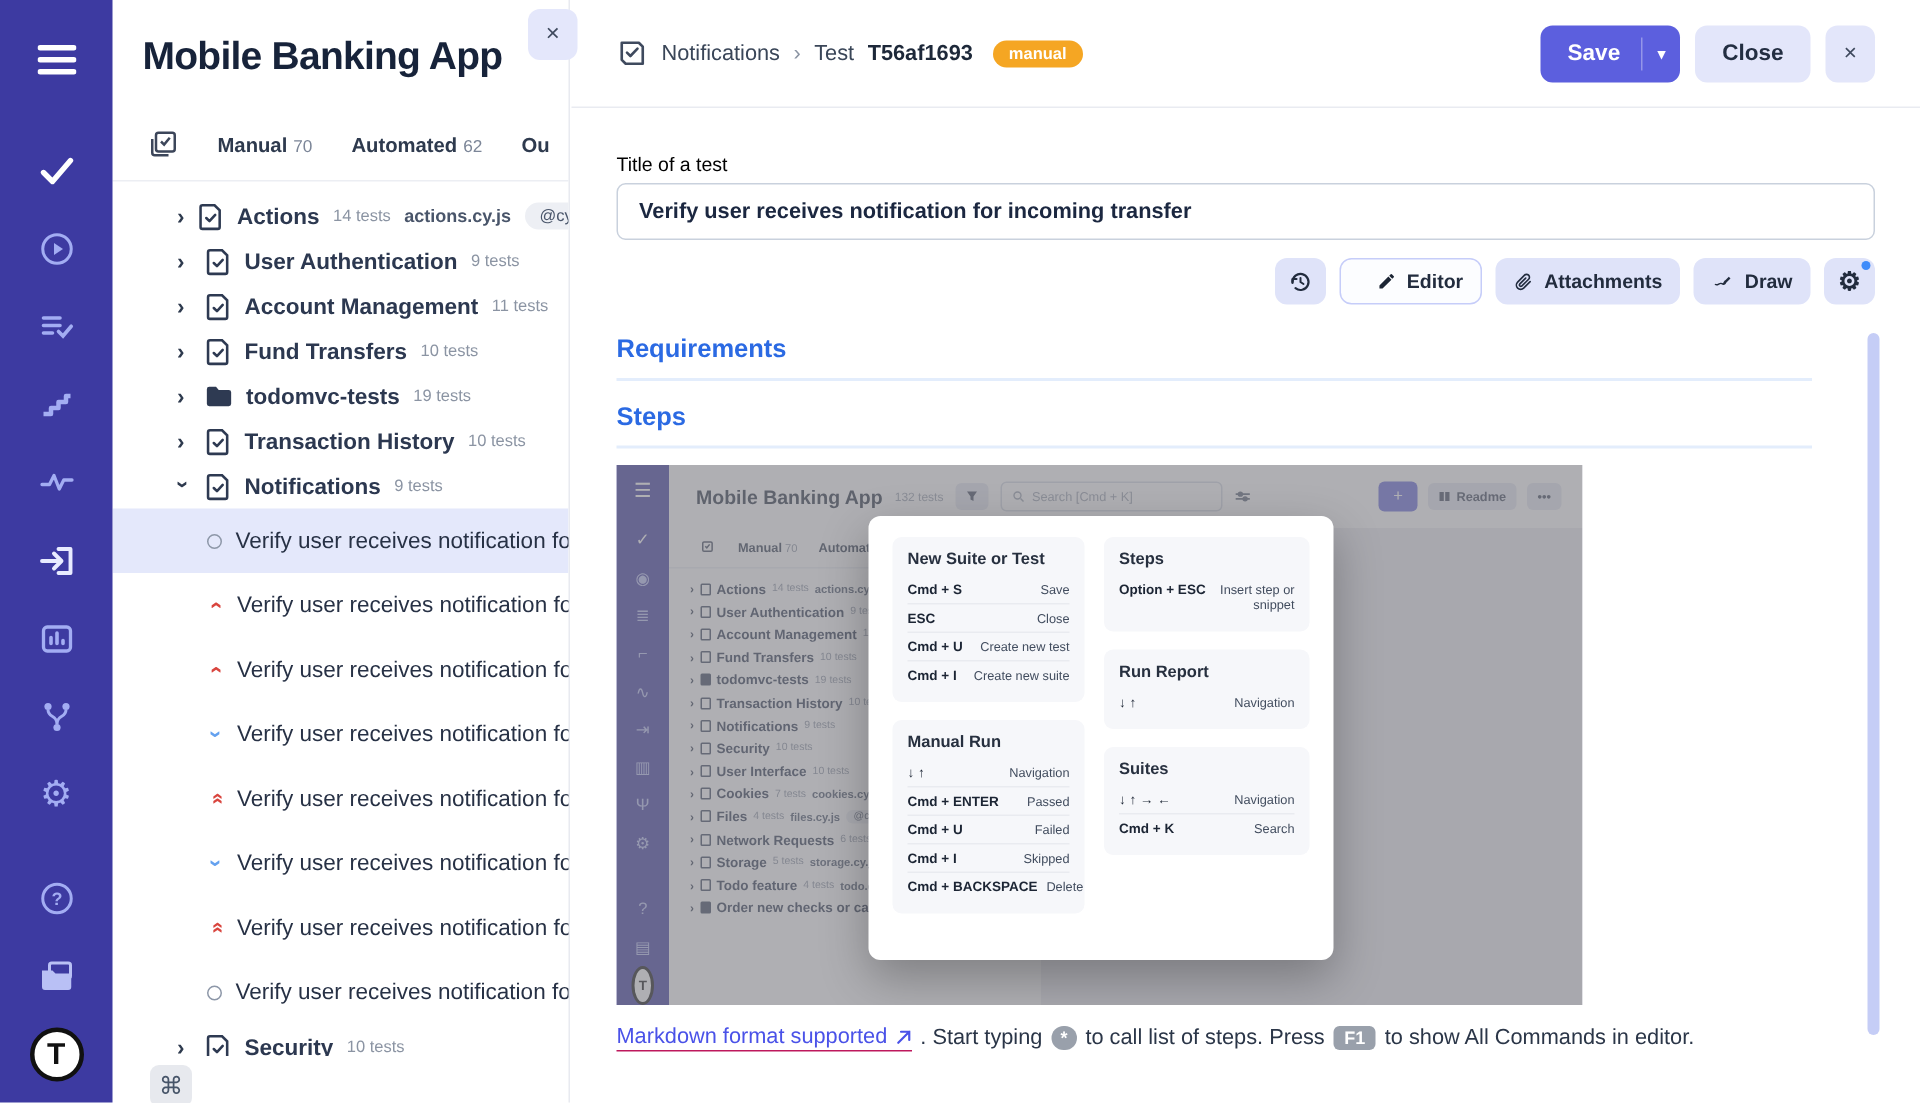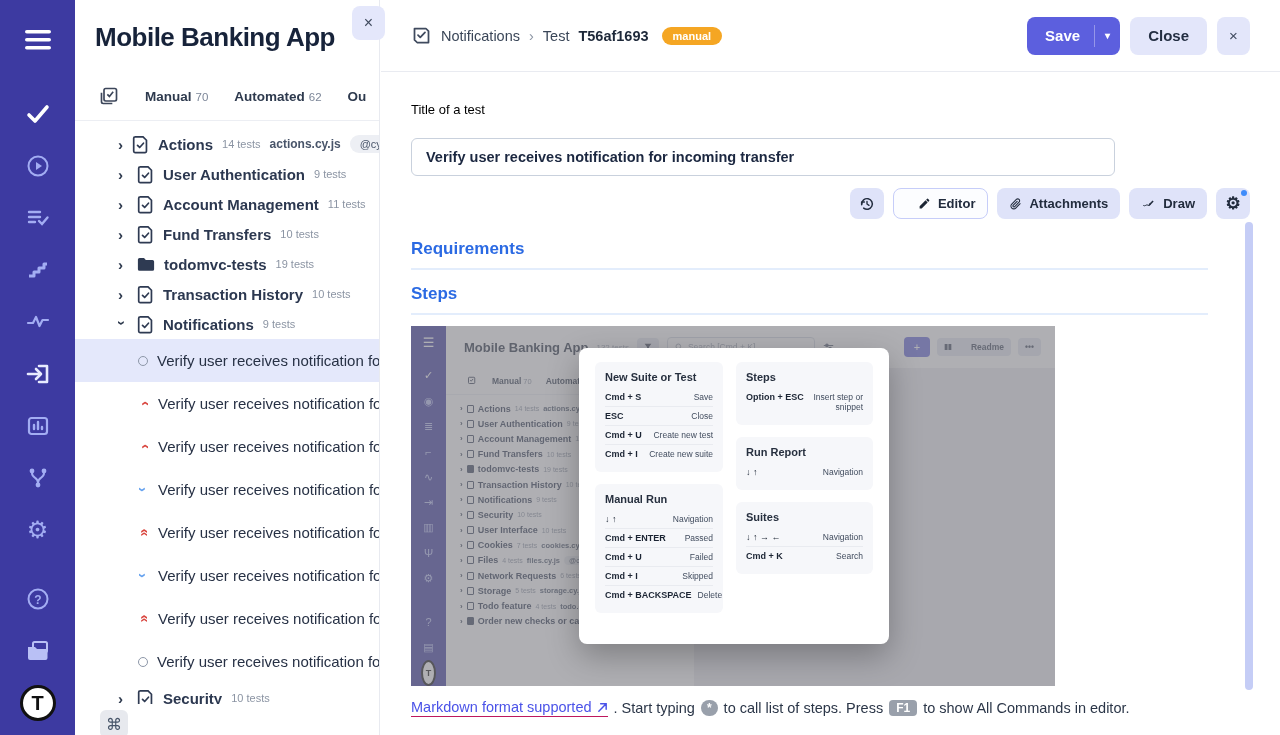--- a/index.html
+++ b/index.html
@@ -77,21 +77,21 @@
     font-size:15px; cursor:pointer; }
 
   .main-body { padding:10px 30px 0 30px; position:relative; }
   .title-row { display:flex; align-items:center; gap:12px; }
   .h1 { font-size:28px; font-weight:bold; color:#1d2839; letter-spacing:-0.5px; }
   .badge-expl { background:#d3eee0; color:#47997a; font-size:12.5px; font-weight:bold; border-radius:6px;
     padding:4px 10px; }
   .adv-link { margin-left:auto; display:flex; align-items:center; gap:7px; color:#4a52e8; font-size:15px;
     font-weight:bold; border-bottom:1px dotted #9aa4f2; padding-bottom:2px; cursor:pointer; }
   .labels-row { display:flex; justify-content:space-between; margin-top:20px; font-size:13px; color:#000000;gap:32px; }
-  .title-input { width:704px; height:38px; margin-top:21px; border:1px solid #c9d1dd; border-radius:6px;
+  .title-input { width:839px; height:38px; margin-top:5px; border:1px solid #c9d1dd; border-radius:6px;
     padding:0 14px; font-size:14.5px; font-weight:bold; color:#1b2740;
     font-family:"Liberation Sans",sans-serif; background:#fff; }
   .toolbar { display:flex; justify-content:flex-end; gap:9px; margin-top:12px; }
   .chip { height:31px; background:#dfe3f9; border:none; border-radius:8px; display:flex; align-items:center;
     gap:7px; padding:0 12px; font-size:13px; font-weight:bold; color:#222c3e; cursor:pointer; }
   .chip.icon-only { width:34px; justify-content:center; padding:0; }
   .chip.active { background:#fcfdff; border:1.5px solid #c6cdf9;padding-left:24px; }
   .chip.gear { position:relative; }
   .chip.gear .dot { position:absolute; top:2px; right:3px; width:6px; height:6px; border-radius:50%; background:#3f8cfa; }
   .section-h { width:797px; margin-top:20px; padding-bottom:9px; border-bottom:2px solid #e3edfc;
@@ -104,42 +104,42 @@
     display:flex; flex-direction:column; align-items:center; color:#b9c0f5; font-size:11px; }
   .mini-rail span { height:26px; display:flex; align-items:center; }
   .mini-rail .mfirst { margin-top:4px; margin-bottom:8px; font-size:13px; color:#fff; }
   .mini-logo { width:15px; height:15px; background:#fff; border:2px solid #111; border-radius:50%;
     color:#111; font-size:9px; font-weight:bold; display:flex; align-items:center; justify-content:center; }
   .mini-head { position:absolute; left:35px; top:0; right:0; height:42px; background:#fff;
     display:flex; align-items:center; padding-left:18px; gap:8px; }
   .mini-title { font-size:13px; font-weight:bold; color:#273143; }
   .mini-count { font-size:8px; color:#9aa2b0; }
   .mini-chip { background:#e4e7f0; border-radius:4px; height:18px; display:flex; align-items:center;
-    padding:0 7px; font-size:8.5px; font-weight:bold; color:#3c465a; gap:19px; }
+    padding:0 7px; font-size:8.5px; font-weight:bold; color:#3c465a; gap:4px; }
   .mini-search { border:1px solid #d4dae3; border-radius:4px; height:20px; width:148px; display:flex;
     align-items:center; gap:5px; padding:0 7px; font-size:8.5px; color:#9aa2b0; }
   .mini-right { margin-left:auto; display:flex; gap:7px; align-items:center; margin-right:14px; }
   .mini-plus { background:#6568da; color:#fff; border-radius:4px; width:26px; height:20px; font-size:11px;
     display:flex; align-items:center; justify-content:center; }
   .mini-panel { position:absolute; left:35px; top:42px; width:248px; height:318px; background:#fff; }
   .mini-tabs { display:flex; gap:16px; align-items:center; padding:8px 0 8px 20px;
     border-bottom:1px solid #eceef3; font-size:8.5px; font-weight:bold; color:#2e3a4e; }
   .mini-tabs .mcnt { font-weight:normal; font-size:7.5px; color:#8b94a3; margin-left:2px; }
   .mini-tree { padding-top:6px; }
   .mini-row { display:flex; align-items:center; height:15.2px; padding-left:14px; gap:4px; white-space:nowrap; overflow:hidden; }
   .mini-chev { font-size:8px; font-weight:bold; color:#2e3a4e; }
   .mini-ic { width:7px; height:8px; border:1px solid #39465c; border-radius:1px; flex:0 0 7px; }
   .mini-ic.folder { background:#39465c; }
   .mini-name { font-size:9px; font-weight:bold; color:#2c3850; }
   .mini-meta { font-size:7px; color:#8b94a3; }
   .mini-file { font-size:7.5px; font-weight:bold; color:#49556a; }
   .mini-badge { font-size:7px; color:#49556a; background:#edeff4; border-radius:5px; padding:1px 5px; }
   .shot-overlay { position:absolute; inset:0; background:rgba(129,129,134,0.63); z-index:5; }
 
-  .shot-modal { position:absolute; left:168px; top:22px; width:310px; height:296px; background:#fff;
+  .shot-modal { position:absolute; left:168px; top:34px; width:310px; height:296px; background:#fff;
     border-radius:8px; box-shadow:0 12px 32px rgba(0,0,0,0.28); z-index:10; padding:14px 16px;
     display:flex; gap:13px; }
   .mcol { display:flex; flex-direction:column; gap:12px; }
   .mcol.c1 { width:128px; } .mcol.c2 { width:148px; }
   .mcard { background:#f6f7fa; border-radius:6px; padding:9px 10px; }
   .mcard-title { font-size:11px; font-weight:bold; color:#27303f; margin-bottom:5px; }
   .mrow { display:flex; justify-content:space-between; gap:6px; padding:4px 0; border-bottom:1px solid #e9ebf0; }
   .mrow:last-child { border-bottom:none; }
   .mkey { font-size:9px; font-weight:bold; color:#1c2534; white-space:nowrap; }
   .mact { font-size:8.5px; color:#414c5e; text-align:right; }

